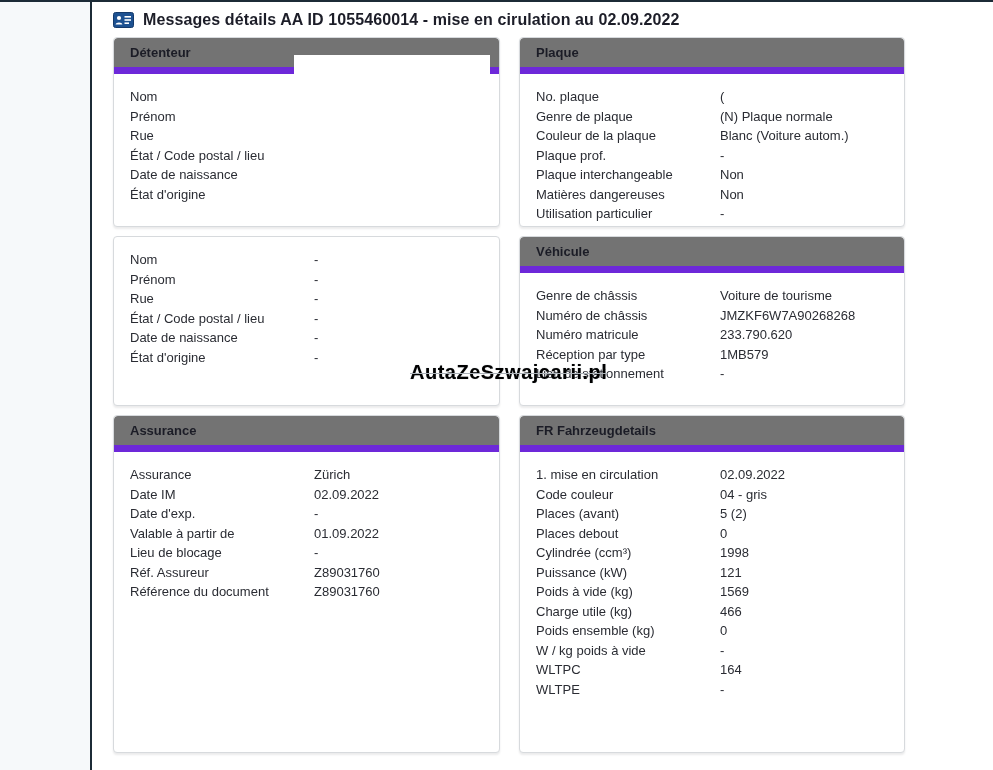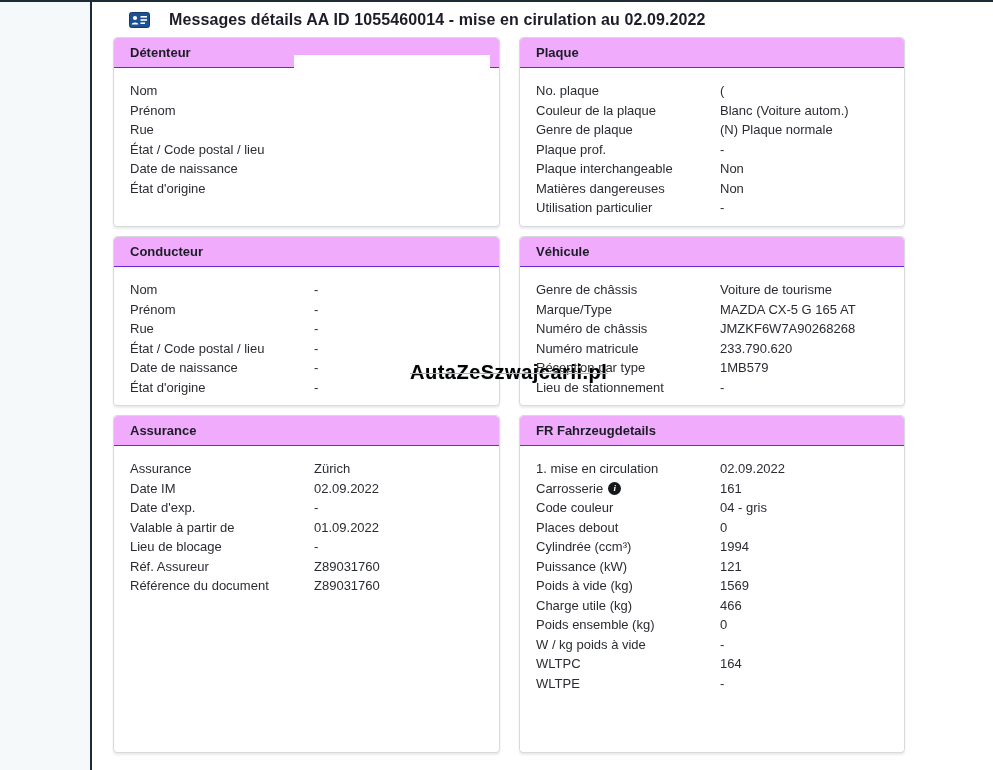--- a/index.html
+++ b/index.html
@@ -5,43 +5,43 @@
   html,body{margin:0;padding:0;}
   body{
     width:993px;height:770px;position:relative;overflow:hidden;
     background:#ffffff;
     font-family:"Liberation Sans","DejaVu Sans",sans-serif;
     color:#24262b;
   }
   .topline{position:absolute;top:0;left:0;width:993px;height:2px;background:#1c2b36;z-index:10;}
   .sidebar{position:absolute;left:0;top:0;width:90px;height:770px;background:#f6f9fa;border-right:2px solid #1c2b36;}
   .main{position:absolute;left:92px;top:0;width:901px;height:770px;}
-  .page-header{height:31px;display:flex;align-items:center;gap:19px;padding-left:37px;padding-top:4px;}
+  .page-header{height:31px;display:flex;align-items:center;gap:9px;padding-left:21px;padding-top:4px;}
   .page-title{font-size:16px;font-weight:700;color:#1c1d28;letter-spacing:.1px;}
   .idcard-icon{display:inline-flex;flex:0 0 auto;}
   .grid{
     display:grid;margin-left:21px;margin-top:2px;
     grid-template-columns:387px 386px;
     grid-template-rows:190px 170px 338px;
     column-gap:19px;row-gap:9px;
   }
   .panel{
     background:#fff;border:1px solid #d7dadd;border-radius:4px;
     box-shadow:0 2px 2px rgba(33,37,41,.09);
     position:relative;overflow:hidden;
   }
   .panel-header{
     height:29px;display:flex;align-items:center;padding:0 16px;
-    background:#f0abfc;border-bottom:1px solid #6d28d9;
+    background:#737373;border-bottom:7px solid #6d28d9;
     border-radius:4px 4px 0 0;
   }
   .panel-title{font-size:13px;font-weight:700;color:#1b1c26;}
   .panel-body{padding:13px 16px 0 16px;font-size:13px;}
   .field-row{display:flex;align-items:center;height:19.5px;}
-  .field-label{flex:0 0 184px;display:flex;align-items:center;gap:5px;color:#2a2c33;}
+  .field-label{flex:0 0 184px;display:flex;align-items:flex-start;gap:5px;color:#2a2c33;}
   .field-value{flex:1;color:#2a2c33;white-space:nowrap;}
   .info-icon{
     width:13px;height:13px;border-radius:50%;background:#17181c;color:#fff;
     display:inline-flex;align-items:center;justify-content:center;
     font-size:9px;font-weight:700;font-style:italic;line-height:1;cursor:pointer;
     font-family:"Liberation Serif","DejaVu Serif",serif;
   }
   .redaction-box{
     position:absolute;top:17px;right:9px;width:196px;height:48px;
     background:#ffffff;z-index:3;
@@ -129,32 +129,32 @@
       </div>
       <div class="panel-body">
           <div class="field-row">
             <span class="field-label">
               <span>No. plaque</span>
             </span>
             <span class="field-value">(</span>
           </div>
           <div class="field-row">
             <span class="field-label">
+              <span>Genre de plaque</span>
+            </span>
+            <span class="field-value">(N) Plaque normale</span>
+          </div>
+          <div class="field-row">
+            <span class="field-label">
               <span>Couleur de la plaque</span>
             </span>
             <span class="field-value">Blanc (Voiture autom.)</span>
           </div>
           <div class="field-row">
             <span class="field-label">
-              <span>Genre de plaque</span>
-            </span>
-            <span class="field-value">(N) Plaque normale</span>
-          </div>
-          <div class="field-row">
-            <span class="field-label">
               <span>Plaque prof.</span>
             </span>
             <span class="field-value">-</span>
           </div>
           <div class="field-row">
             <span class="field-label">
               <span>Plaque interchangeable</span>
             </span>
             <span class="field-value">Non</span>
           </div>
@@ -167,23 +167,20 @@
           <div class="field-row">
             <span class="field-label">
               <span>Utilisation particulier</span>
             </span>
             <span class="field-value">-</span>
           </div>
         </div>
     </div>
 
     <div class="panel">
-      <div class="panel-header">
-        <span class="panel-title">Conducteur</span>
-      </div>
       <div class="panel-body">
           <div class="field-row">
             <span class="field-label">
               <span>Nom</span>
             </span>
             <span class="field-value">-</span>
           </div>
           <div class="field-row">
             <span class="field-label">
               <span>Prénom</span>
@@ -223,26 +220,20 @@
       </div>
       <div class="panel-body">
           <div class="field-row">
             <span class="field-label">
               <span>Genre de châssis</span>
             </span>
             <span class="field-value">Voiture de tourisme</span>
           </div>
           <div class="field-row">
             <span class="field-label">
-              <span>Marque/Type</span>
-            </span>
-            <span class="field-value">MAZDA CX-5 G 165 AT</span>
-          </div>
-          <div class="field-row">
-            <span class="field-label">
               <span>Numéro de châssis</span>
             </span>
             <span class="field-value">JMZKF6W7A90268268</span>
           </div>
           <div class="field-row">
             <span class="field-label">
               <span>Numéro matricule</span>
             </span>
             <span class="field-value">233.790.620</span>
           </div>
@@ -317,42 +308,41 @@
       </div>
       <div class="panel-body">
           <div class="field-row">
             <span class="field-label">
               <span>1. mise en circulation</span>
             </span>
             <span class="field-value">02.09.2022</span>
           </div>
           <div class="field-row">
             <span class="field-label">
-              <span>Carrosserie</span>
-              <span class="info-icon">i</span>
-            </span>
-            <span class="field-value">161</span>
-          </div>
-          <div class="field-row">
-            <span class="field-label">
               <span>Code couleur</span>
             </span>
             <span class="field-value">04 - gris</span>
           </div>
           <div class="field-row">
             <span class="field-label">
+              <span>Places (avant)</span>
+            </span>
+            <span class="field-value">5 (2)</span>
+          </div>
+          <div class="field-row">
+            <span class="field-label">
               <span>Places debout</span>
             </span>
             <span class="field-value">0</span>
           </div>
           <div class="field-row">
             <span class="field-label">
               <span>Cylindrée (ccm³)</span>
             </span>
-            <span class="field-value">1994</span>
+            <span class="field-value">1998</span>
           </div>
           <div class="field-row">
             <span class="field-label">
               <span>Puissance (kW)</span>
             </span>
             <span class="field-value">121</span>
           </div>
           <div class="field-row">
             <span class="field-label">
               <span>Poids à vide (kg)</span>

